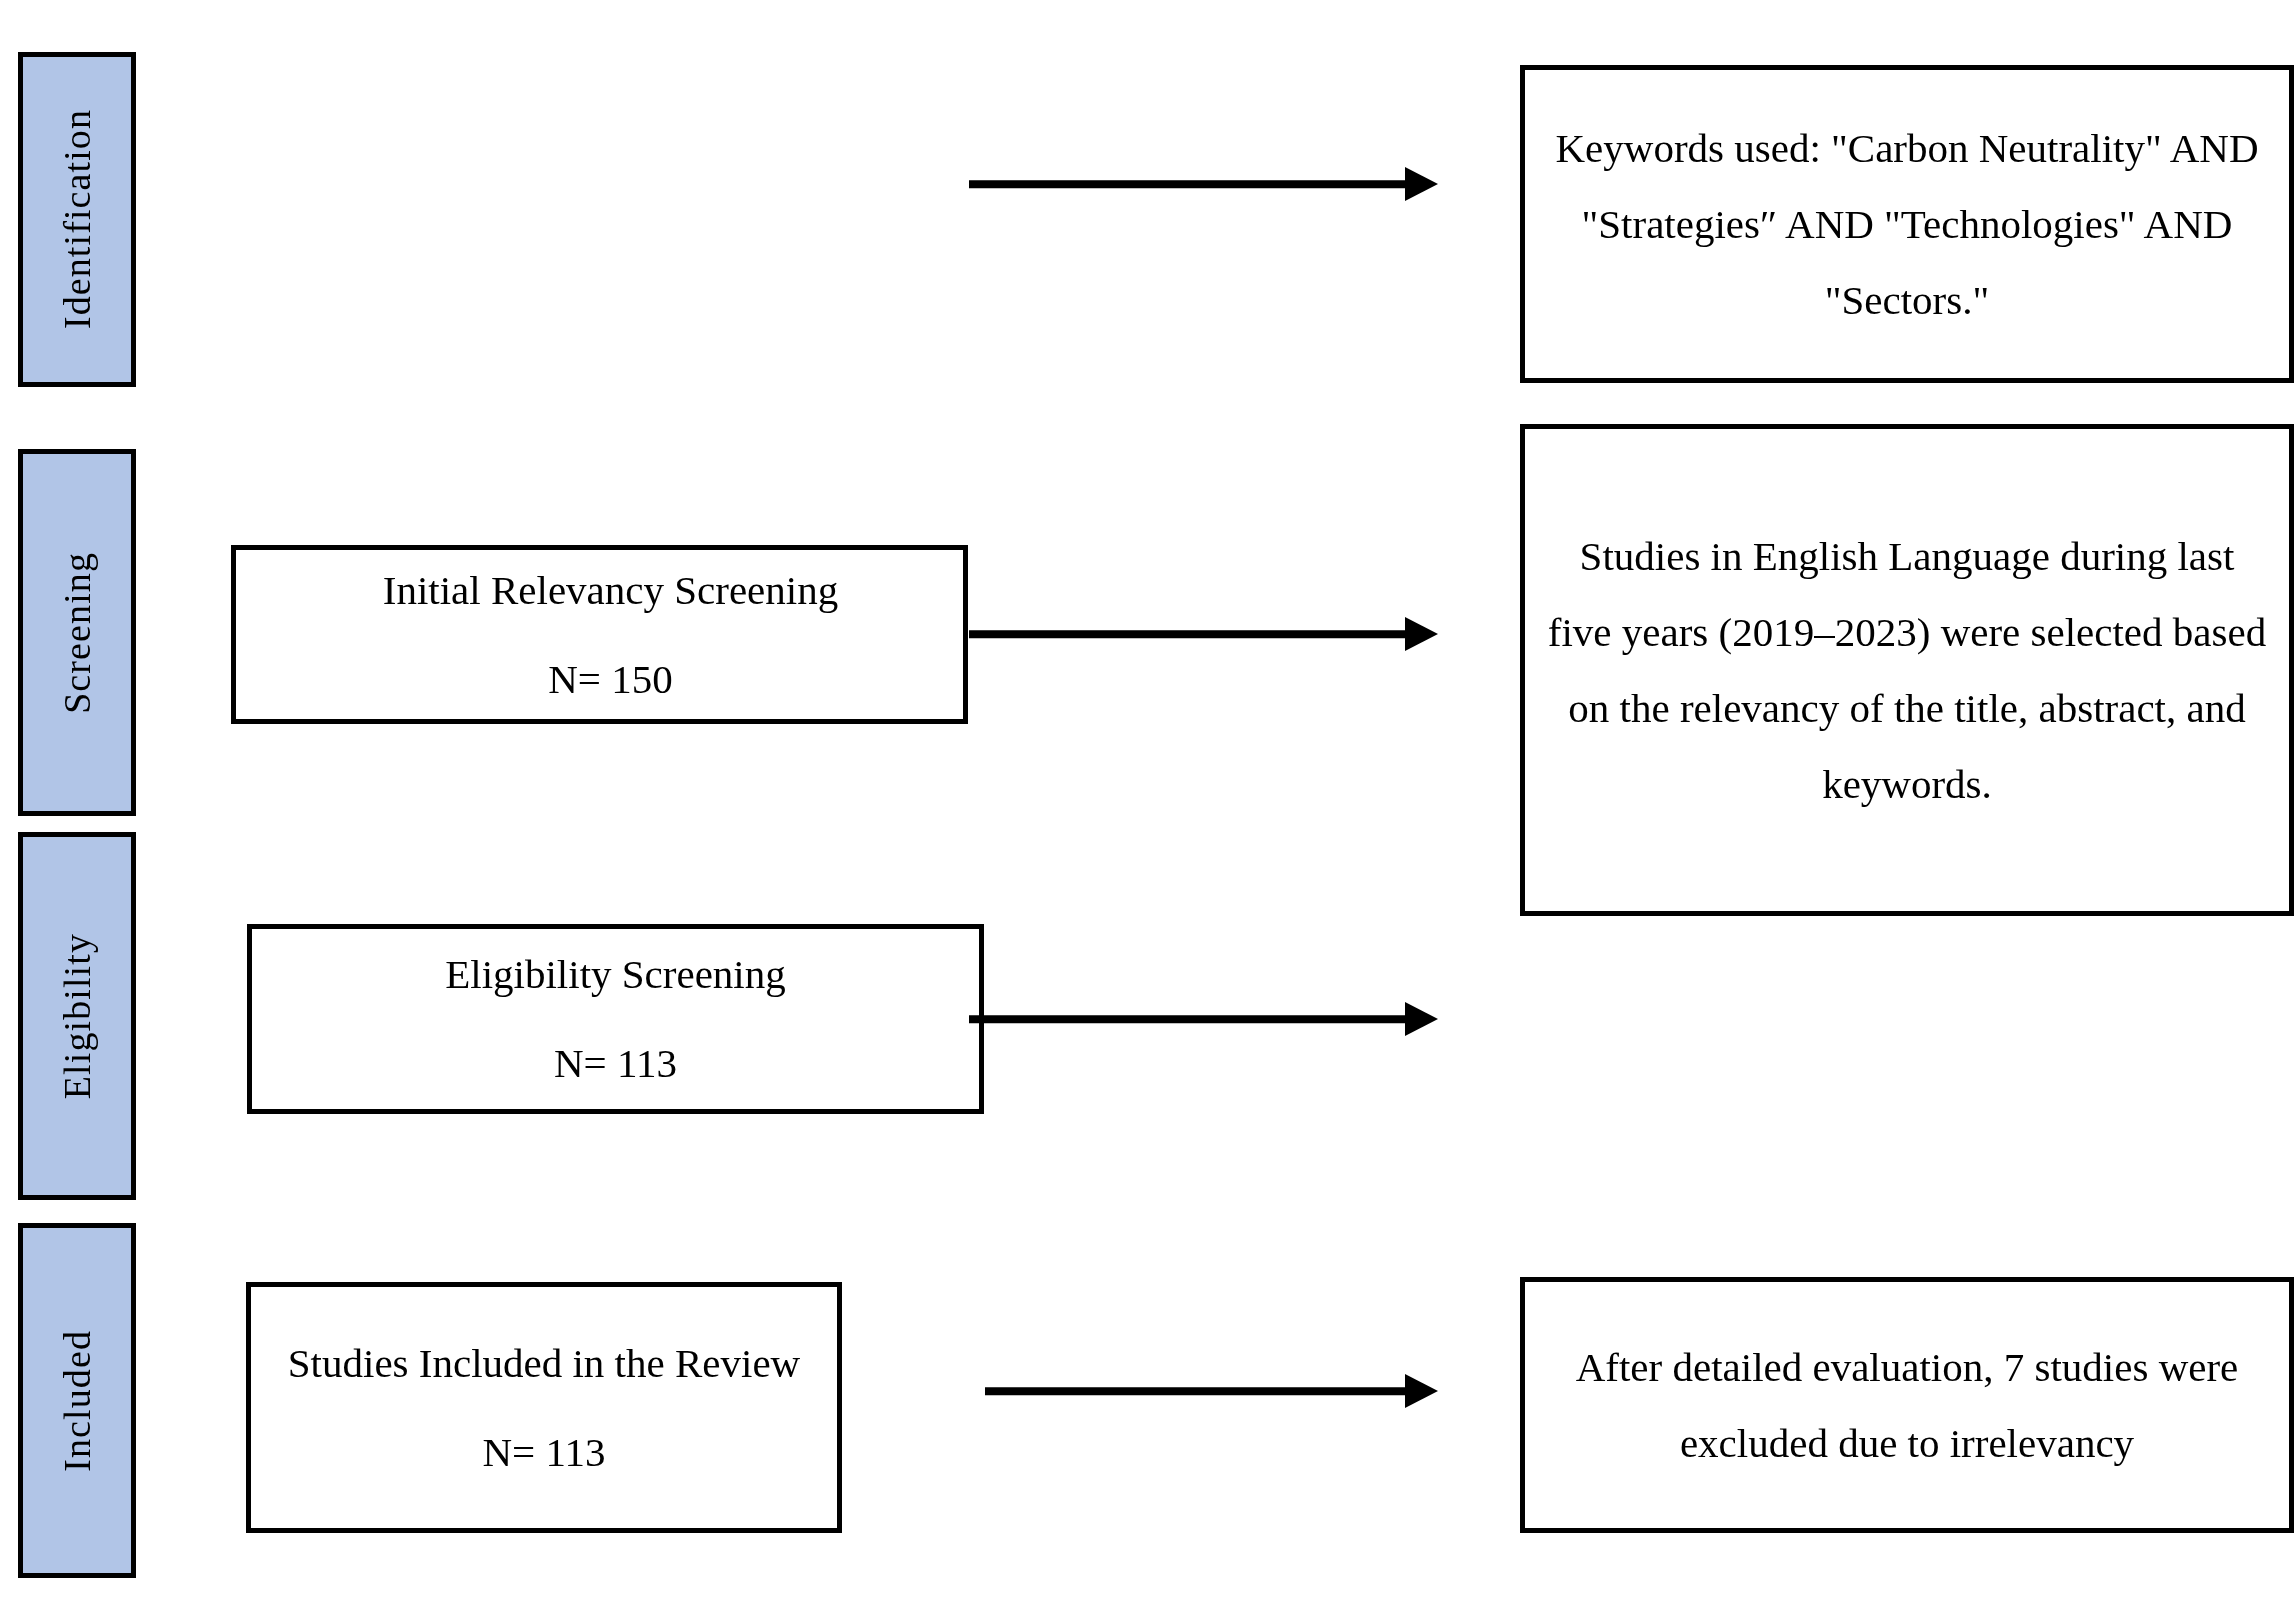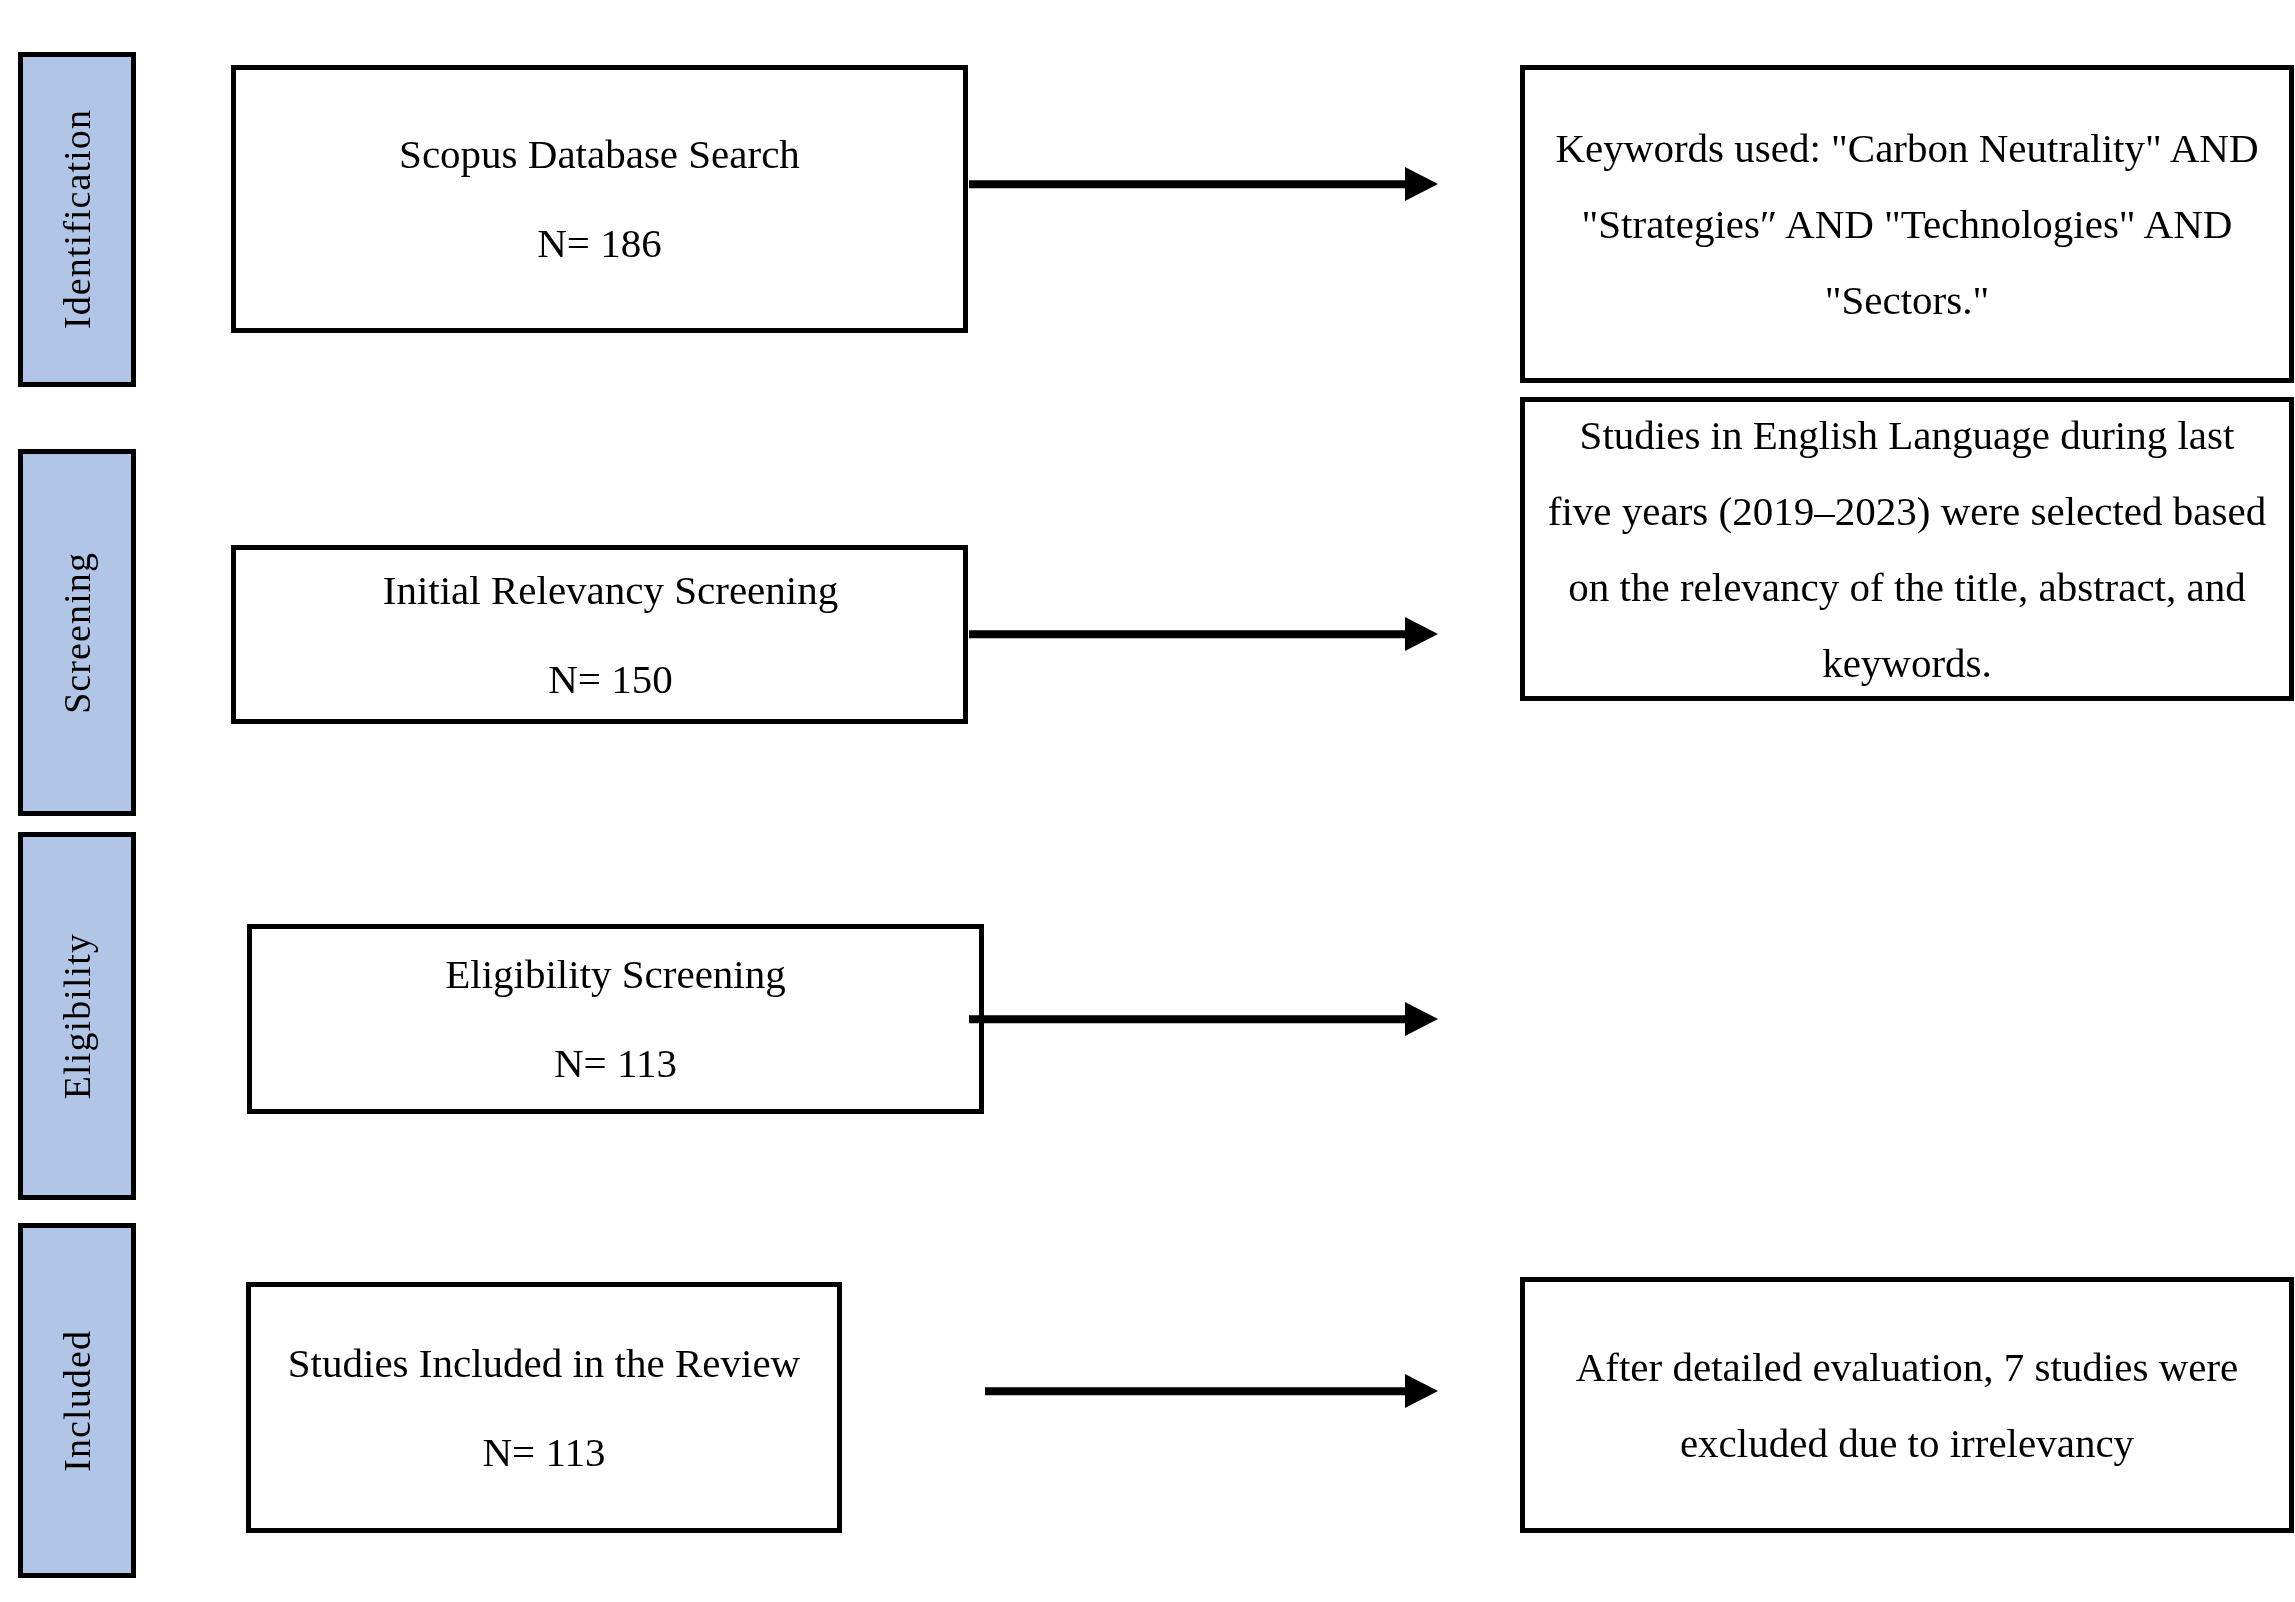--- a/index.html
+++ b/index.html
@@ -112,45 +112,41 @@
   </div>
 
   <div class="stage-bar" style="left:18px; top:832px; width:118px; height:368px;">
     <span class="stage-label">Eligibility</span>
   </div>
 
   <div class="stage-bar" style="left:18px; top:1223px; width:118px; height:355px;">
     <span class="stage-label">Included</span>
   </div>
 
-  <div class="flow-box" style="left:231px; top:65px; width:737px; height:268px;">
-    <span class="box-line">Scopus Database Search</span>
-    <span class="box-count">N= 186</span>
-  </div>
 
   <div class="arrow" style="left:969px; top:184px; width:469px;">
     <span class="shaft" style="width:438px;"></span>
     <span class="head"></span>
   </div>
 
   <div class="flow-box wrap detail" style="left:1520px; top:65px; width:774px; height:318px;">
     <span class="box-line">Keywords used: "Carbon Neutrality" AND "Strategies″ AND "Technologies" AND "Sectors."</span>
   </div>
 
   <div class="flow-box" style="left:231px; top:545px; width:737px; height:179px;padding-left:40px;">
     <span class="box-line">Initial Relevancy Screening</span>
     <span class="box-count">N= 150</span>
   </div>
 
   <div class="arrow" style="left:969px; top:634px; width:469px;">
     <span class="shaft" style="width:438px;"></span>
     <span class="head"></span>
   </div>
 
-  <div class="flow-box wrap detail" style="left:1520px; top:397px; width:774px; height:304px;">
+  <div class="flow-box wrap detail" style="left:1520px; top:424px; width:774px; height:492px;">
     <span class="box-line">Studies in English Language during last five years (2019–2023) were selected based on the relevancy of the title, abstract, and keywords.</span>
   </div>
 
   <div class="flow-box" style="left:231px; top:924px; width:737px; height:190px;margin-left:16px;">
     <span class="box-line">Eligibility Screening</span>
     <span class="box-count">N= 113</span>
   </div>
 
   <div class="arrow" style="left:969px; top:1019px; width:469px;">
     <span class="shaft" style="width:438px;"></span>

